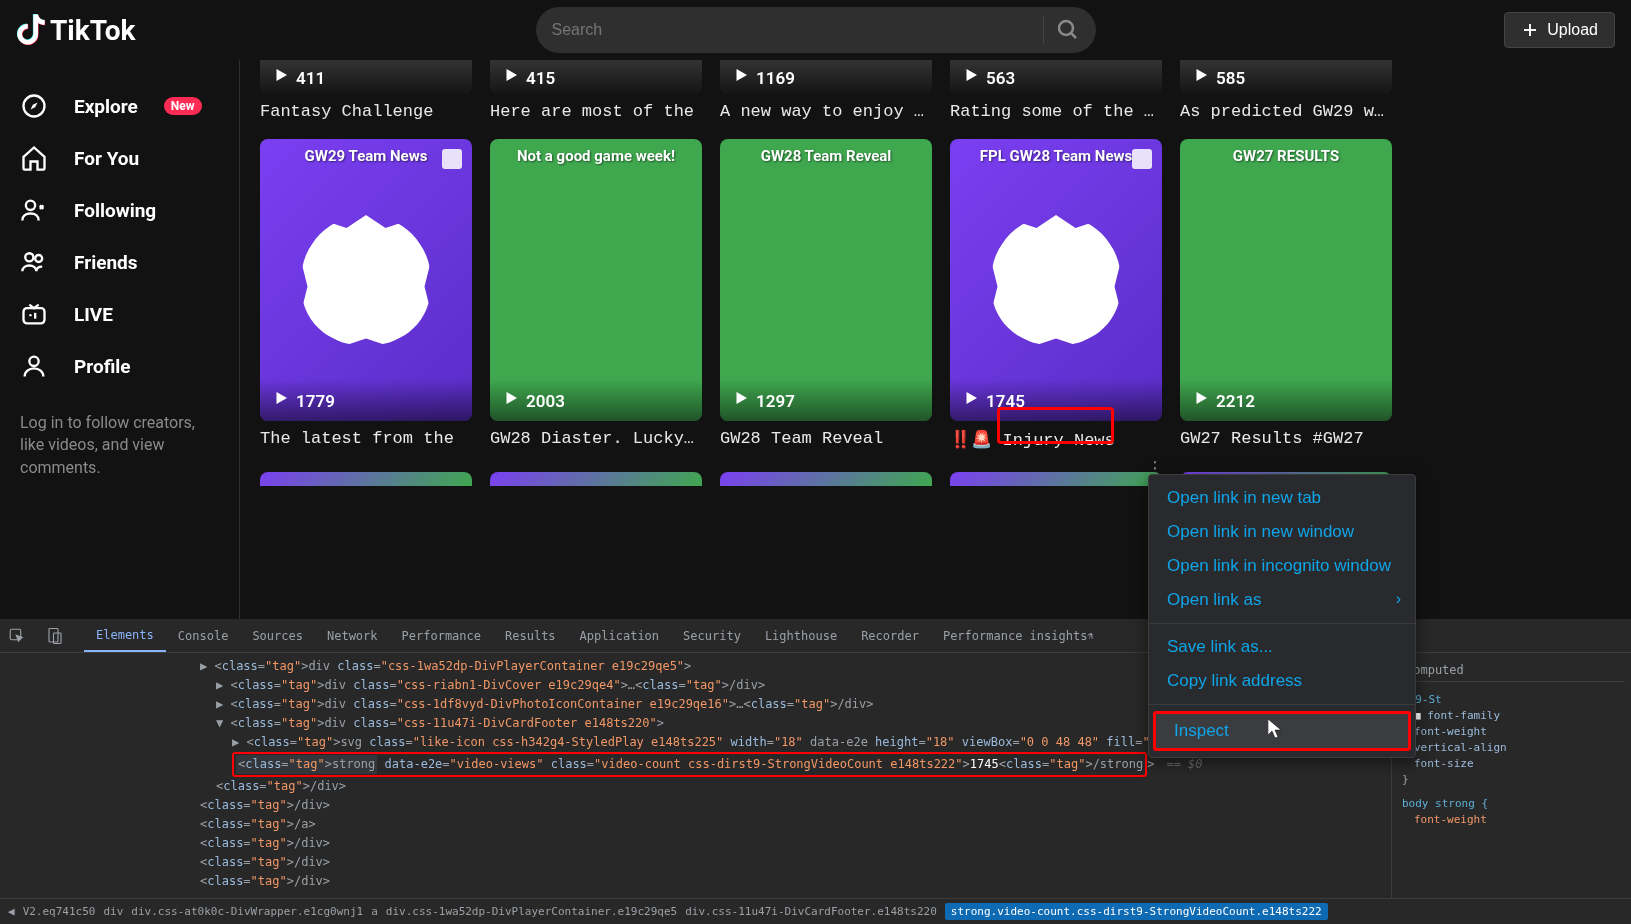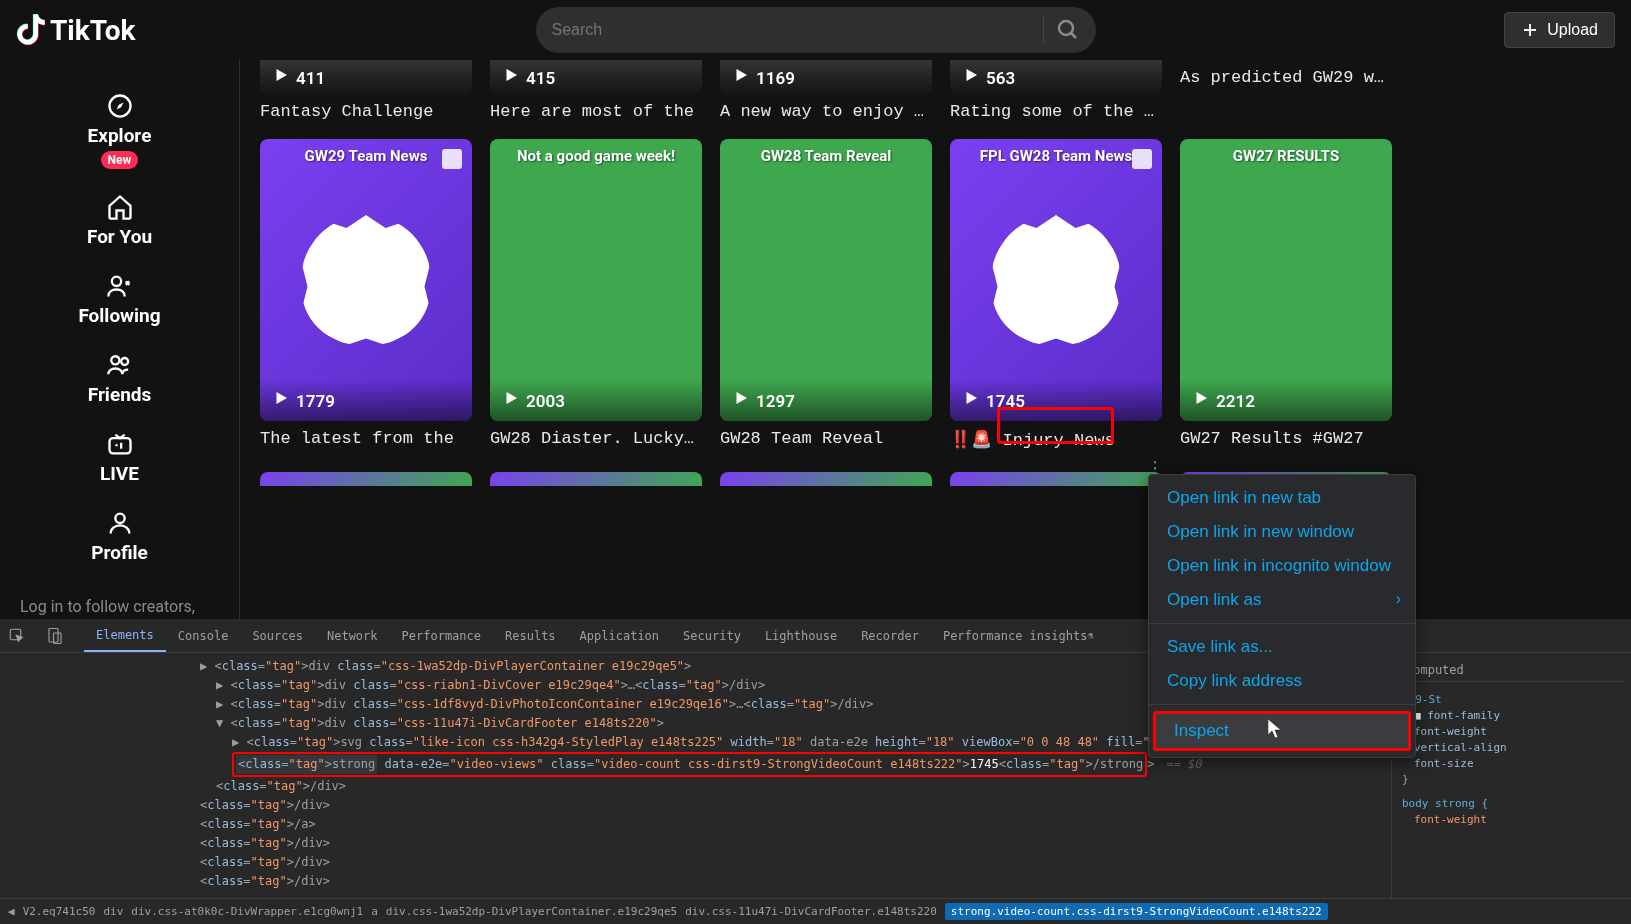--- a/index.html
+++ b/index.html
@@ -80,26 +80,25 @@
   height: calc(100% - 60px);
 }
 .sidebar {
   width: 240px;
   padding: 20px 8px;
   border-right: 1px solid #2f2f2f;
 }
 .nav-item {
   display: flex;
   align-items: center;
-  gap: 4px;
+  gap: 26px;
   padding: 12px 12px;
   font-size: 19px;
   font-weight: 700;
   cursor: pointer;
-  flex-direction: column;
 }
 .nav-icon {
   width: 28px;
   height: 28px;
   display: flex;
   align-items: center;
   justify-content: center;
 }
 .badge-new {
   background: #fe2c55;
@@ -523,20 +522,28 @@
             <div class="thumb-overlay">
               <span class="play-icon"><svg viewBox="0 0 24 24" fill="#fff">
                   <path d="M6 4l14 8-14 8z"></path>
                 </svg></span>
               <span>563</span>
             </div>
           </div>
           <div class="video-title">Rating some of the new</div>
         </div>
         <div class="row1-card">
+          <div class="row1-thumb">
+            <div class="thumb-overlay">
+              <span class="play-icon"><svg viewBox="0 0 24 24" fill="#fff">
+                  <path d="M6 4l14 8-14 8z"></path>
+                </svg></span>
+              <span>585</span>
+            </div>
+          </div>
           <div class="video-title">As predicted GW29 was</div>
         </div>
       </div>
     <div class="video-row" id="row1">
         <div class="video-card" style="position: relative;">
           <div class="video-thumb lion-bg">
     <div class="team-news-label">GW29 Team News</div>
     <div class="lion"></div>
     <div class="photo-icon"></div>
     <div class="thumb-overlay">

